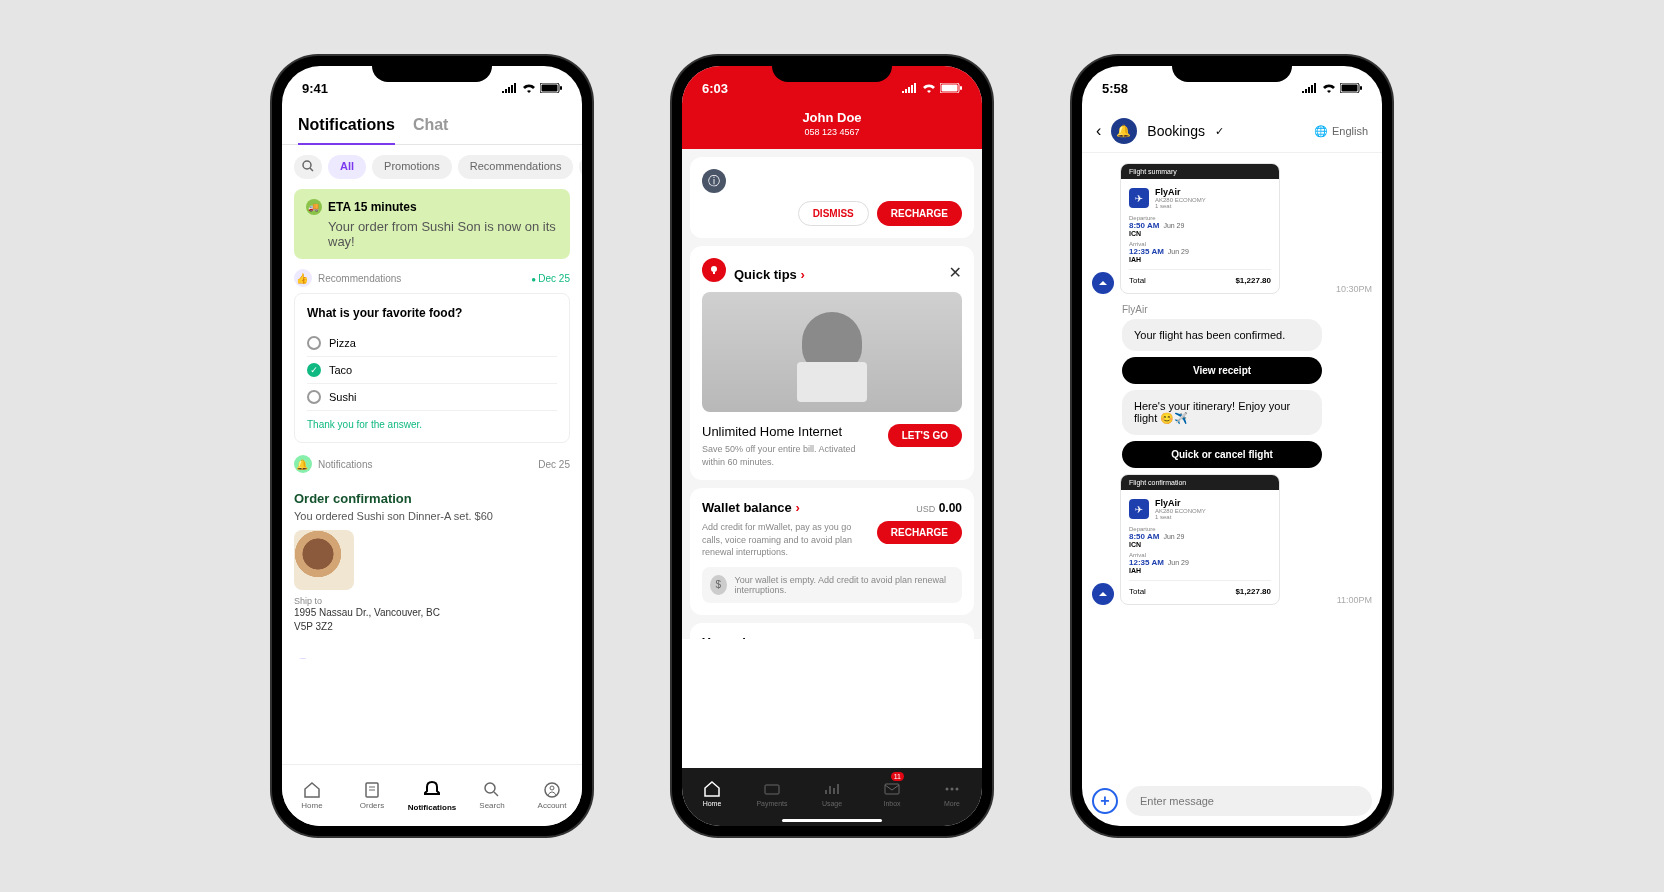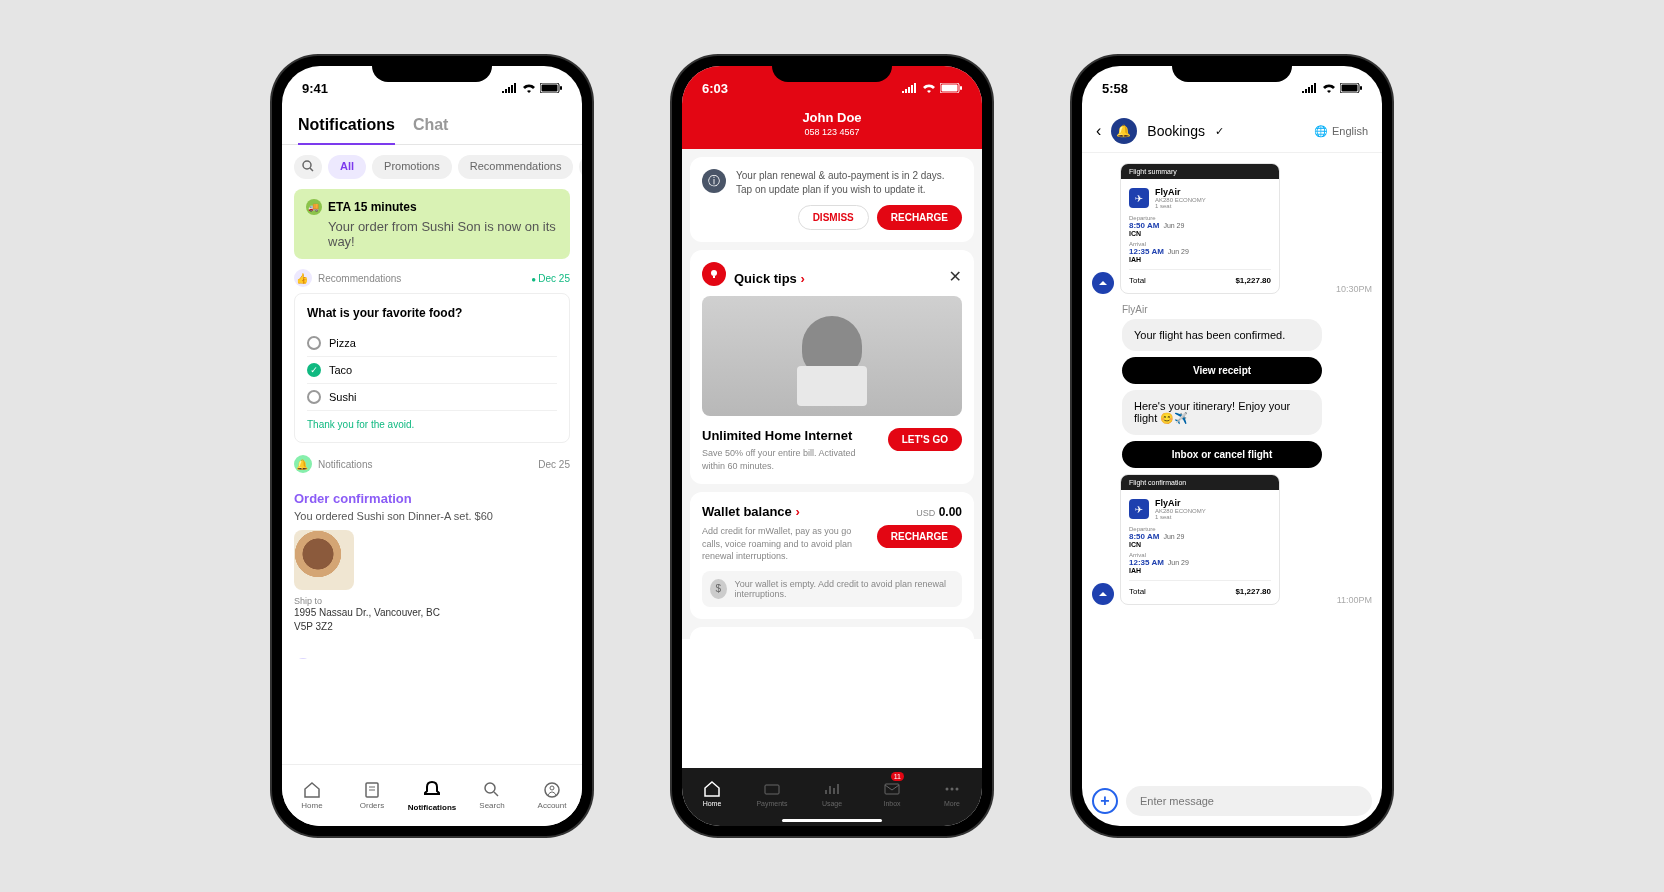--- a/index.html
+++ b/index.html
@@ -32,21 +32,21 @@
 .p1-date{font-size:10px;color:#888}
 .p1-date.green{color:#10b981}
 .p1-card{background:#fff;border:1px solid #eee;border-radius:8px;padding:12px}
 .p1-q{font-size:12px;font-weight:700;margin-bottom:10px}
 .p1-opt{display:flex;align-items:center;gap:8px;padding:6px 0;border-bottom:1px solid #f0f0f0;font-size:11px}
 .p1-opt:last-of-type{border-bottom:none}
 .p1-radio{width:14px;height:14px;border:2px solid #999;border-radius:50%}
 .p1-radio.checked{background:#10b981;border-color:#10b981;display:flex;align-items:center;justify-content:center}
 .p1-radio.checked::after{content:'✓';color:#fff;font-size:9px}
 .p1-thanks{font-size:10px;color:#10b981;margin-top:8px}
-.p1-order-title{font-size:13px;font-weight:700;color:#8b5cf6;margin-bottom:4px}
+.p1-order-title{font-size:13px;font-weight:700;color:#14532d;margin-bottom:4px}
 .p1-order-sub{font-size:11px;color:#555;margin-bottom:8px}
 .p1-order-img{width:60px;height:60px;background:radial-gradient(circle at 40% 40%,#8b5a3c 30%,#d4a574 31%,#d4a574 45%,#f0e6d2 46%);border-radius:8px;margin-bottom:6px}
 .p1-ship{font-size:9px;color:#888}
 .p1-addr{font-size:10px;color:#333;line-height:1.4}
 .p1-bottomnav{position:absolute;bottom:0;left:0;right:0;height:62px;border-top:1px solid #eee;display:flex;background:#fff}
 .p1-nav-item{flex:1;display:flex;flex-direction:column;align-items:center;justify-content:center;gap:2px;font-size:8px;color:#666}
 .p1-nav-item.active{color:#000;font-weight:600}
 
 
 .p2-header{background:#e30613;color:#fff;text-align:center;padding-bottom:12px}
@@ -63,21 +63,21 @@
 .p2-btn.red{background:#e30613;color:#fff}
 .p2-tips-head{display:flex;align-items:flex-end;gap:8px}
 .p2-tips-icon{width:24px;height:24px;background:#e30613;border-radius:50%;display:flex;align-items:center;justify-content:center}
 .p2-tips-title{font-size:13px;font-weight:700;flex:1}
 .p2-chevron{color:#e30613;font-weight:700}
 .p2-close{font-size:16px;color:#333}
 .p2-hero{width:100%;height:120px;background:linear-gradient(#d0d0d0,#b8b8b8);border-radius:8px;margin-top:10px;position:relative;overflow:hidden}
 .p2-hero::before{content:'';position:absolute;left:50%;top:20px;width:60px;height:60px;background:#8a8a8a;border-radius:50% 50% 40% 40%;transform:translateX(-50%)}
 .p2-hero::after{content:'';position:absolute;left:50%;bottom:10px;width:70px;height:40px;background:#e8e8e8;transform:translateX(-50%);border-radius:4px}
 .p2-promo{display:flex;justify-content:space-between;align-items:flex-start;margin-top:12px}
-.p2-promo-title{font-size:13px;font-weight:700;margin-bottom:4px}
+.p2-promo-title{font-size:13px;font-weight:400;margin-bottom:4px}
 .p2-promo-sub{font-size:9px;color:#888;line-height:1.4;max-width:160px}
 .p2-wallet-head{display:flex;justify-content:space-between;align-items:center;margin-bottom:6px}
 .p2-wallet-title{font-size:13px;font-weight:700}
 .p2-wallet-amt{font-size:12px;font-weight:700}
 .p2-wallet-cur{font-size:9px;color:#888;font-weight:400}
 .p2-wallet-sub{display:flex;justify-content:space-between;align-items:flex-start}
 .p2-wallet-empty{display:flex;gap:8px;align-items:center;background:#f5f5f5;border-radius:8px;padding:8px;margin-top:8px}
 .p2-dollar-icon{width:20px;height:20px;background:#ccc;border-radius:50%;display:flex;align-items:center;justify-content:center;font-size:10px;color:#666}
 .p2-plan-head{display:flex;justify-content:space-between;align-items:center}
 .p2-bottomnav{position:absolute;bottom:0;left:0;right:0;height:58px;background:#1a1a1a;display:flex;padding-bottom:8px}
@@ -176,21 +176,21 @@
               <span>Pizza</span>
             </div>
           <div class="p1-opt">
               <div class="p1-radio checked"></div>
               <span>Taco</span>
             </div>
           <div class="p1-opt">
               <div class="p1-radio"></div>
               <span>Sushi</span>
             </div>
-          <div class="p1-thanks">Thank you for the avoid.</div>
+          <div class="p1-thanks">Thank you for the answer.</div>
         </div>
       </div>
 
       <div class="p1-section">
         <div class="p1-section-head">
           <div class="p1-badge" style="background:#86efac">🔔</div>
           <div class="p1-section-label">Notifications</div>
           <div class="p1-date">Dec 25</div>
         </div>
         <div class="p1-card" style="padding-left:0;padding-right:0;border:none">
@@ -273,21 +273,20 @@
       </div>
     </div>
     <div class="p2-header">
       <div class="p2-name">John Doe</div>
       <div class="p2-phone">058 123 4567</div>
     </div>
     <div class="p2-body">
       <div class="p2-card">
         <div class="p2-alert">
           <div class="p2-alert-icon">ⓘ</div>
-          <div class="p2-alert-text">Your plan renewal &amp; auto-payment is in 2 days. Tap on update plan if you wish to update it.</div>
         </div>
         <div class="p2-alert-btns">
           <button class="p2-btn outline">DISMISS</button>
           <button class="p2-btn red">RECHARGE</button>
         </div>
       </div>
 
       <div class="p2-card">
         <div class="p2-tips-head">
           <div class="p2-tips-icon">
@@ -432,21 +431,21 @@
               </div>
           </div>
         </div>
         <div class="p3-time">10:30PM</div>
       </div>
 
       <div class="p3-sender">FlyAir</div>
       <div class="p3-bubble">Your flight has been confirmed.</div>
       <div class="p3-action-btn">View receipt</div>
       <div class="p3-bubble">Here's your itinerary! Enjoy your flight 😊✈️</div>
-      <div class="p3-action-btn">Inbox or cancel flight</div>
+      <div class="p3-action-btn">Quick or cancel flight</div>
 
       <div class="p3-msg-row">
         <div class="p3-avatar">
             <svg width="10" height="10" viewBox="0 0 10 10">
               <path d="M1 7l4-4 4 4" fill="#fff"></path>
             </svg>
           </div>
         <div class="p3-fcard">
           <div class="p3-fcard-head">Flight confirmation</div>
           <div class="p3-fcard-body">

